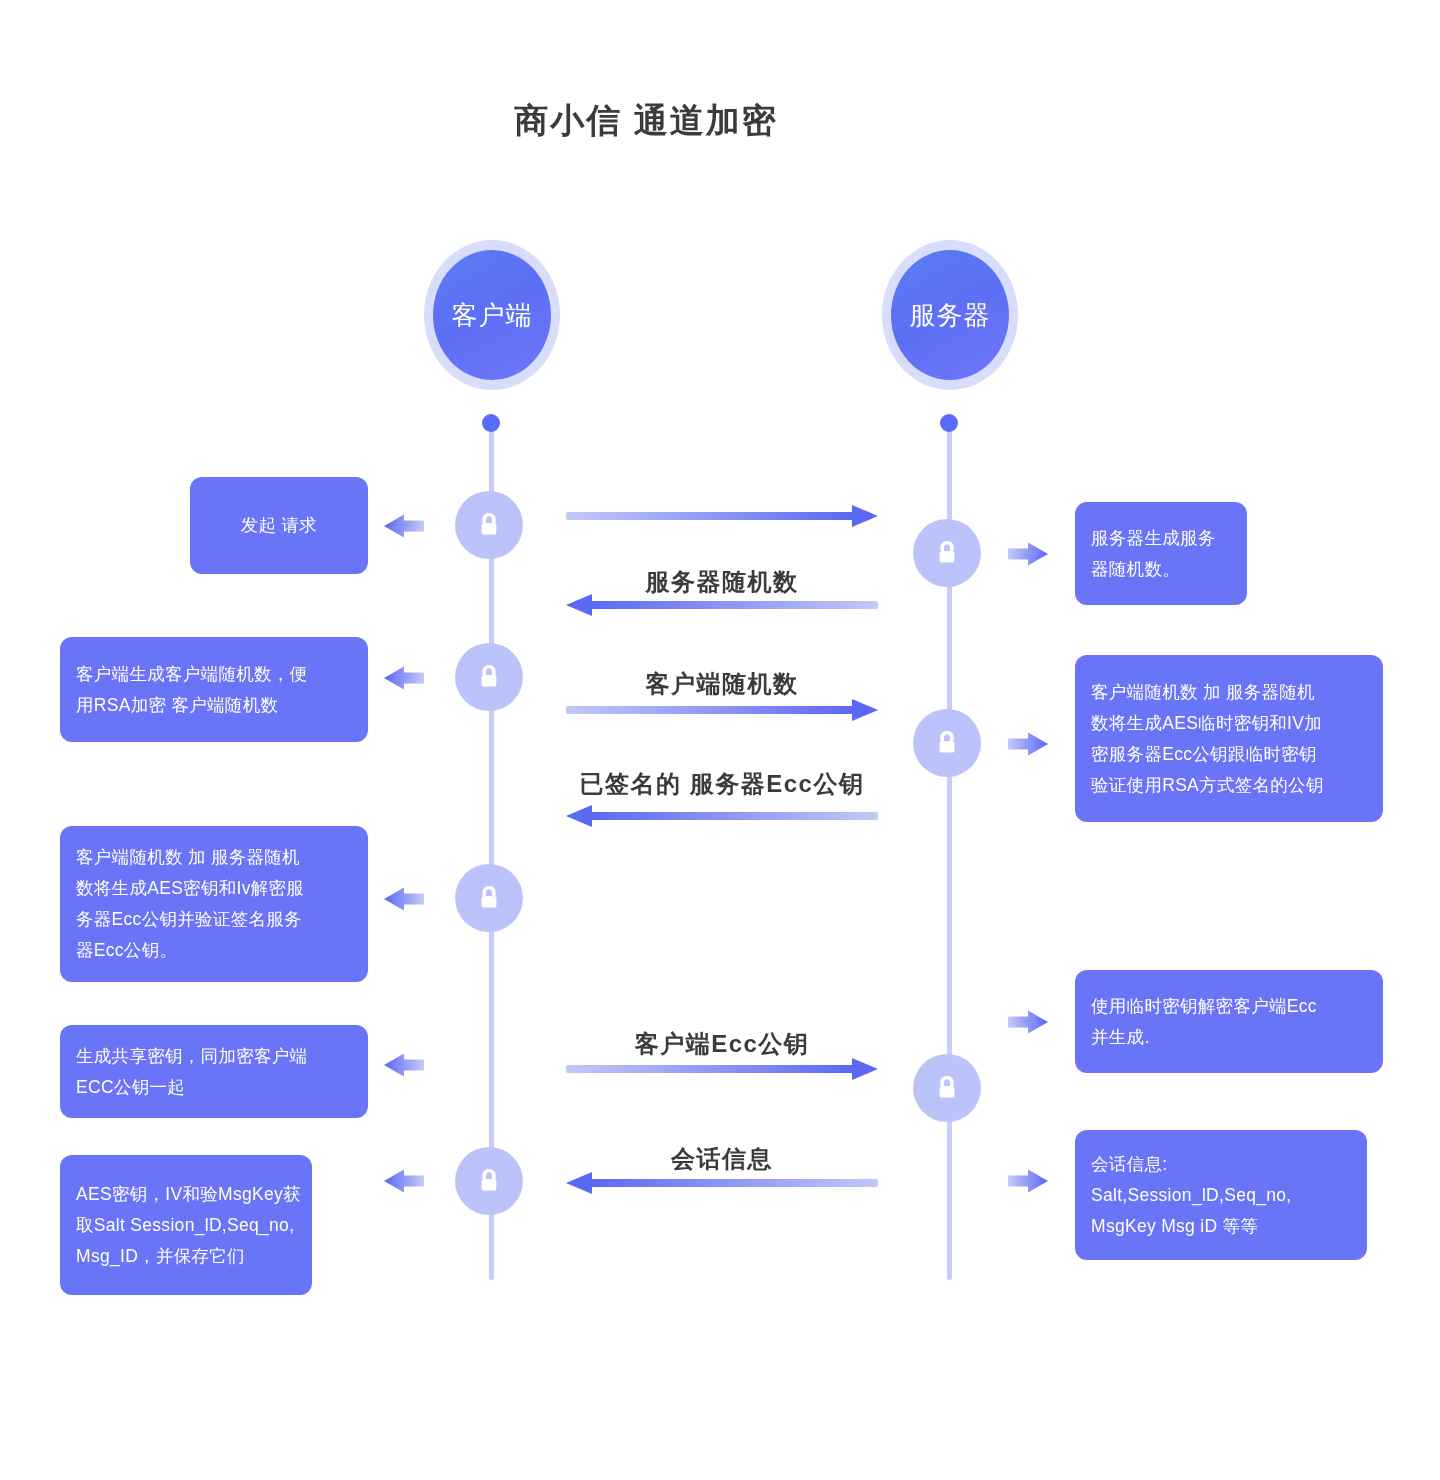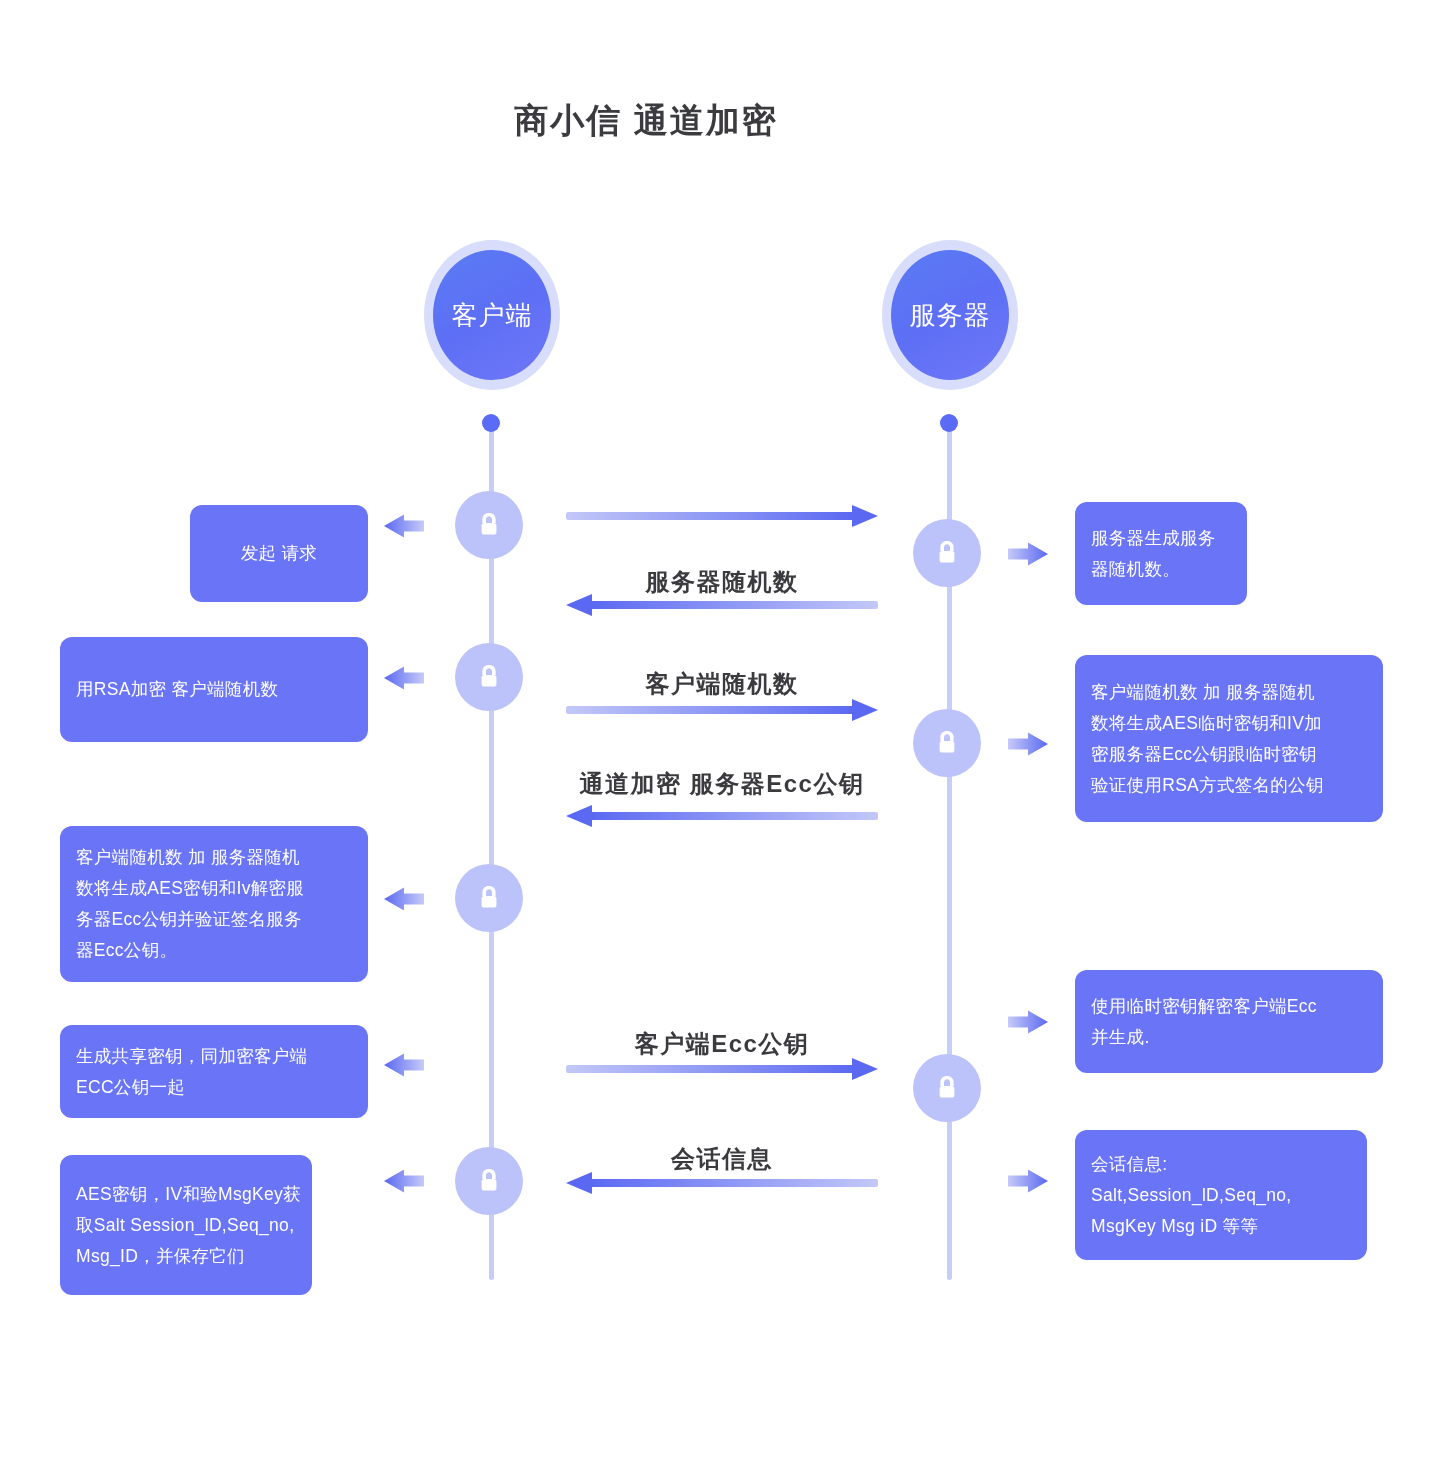--- a/index.html
+++ b/index.html
@@ -69,21 +69,21 @@
     background: #6a74f6;
     border-radius: 12px;
     color: #ffffff;
     font-size: 17.5px;
     line-height: 31px;
     padding: 12px 16px;
     letter-spacing: 0.3px;
     display: flex; flex-direction: column; justify-content: center;
   }
   .msgbox.left  { text-align: left; }
-  .msgbox.center-txt { align-items: center; justify-content: center; margin-top: 28px; }
+  .msgbox.center-txt { align-items: center; justify-content: center; }
   .msgbox .line { white-space: pre; }
 
   
   .arrow-long { position: absolute; height: 22px; }
   .arrow-long svg { display: block; }
 
   .arrow-label {
     position: absolute;
     font-size: 24px; font-weight: 700; color: #3b3b3f;
     letter-spacing: 1.5px; white-space: pre;
@@ -161,20 +161,21 @@
         <path d="M13 2c-4 0-6.6 2.7-6.6 6.4V12h3.6V8.5c0-1.9 1.2-3.2 3-3.2s3 1.3 3 3.2V12h3.6V8.4C19.6 4.7 17 2 13 2z" fill="#ffffff"></path>
         <rect x="5.6" y="12" width="14.8" height="11.6" rx="2.6" fill="#ffffff"></rect>
       </svg>
   </div>
 
   <div class="msgbox center-txt" style="left:190px; top:477px; width:178px; height:97px;">
     <div class="line">发起 请求</div>
   </div>
 
   <div class="msgbox left" style="left:60px; top:637px; width:308px; height:105px;">
+    <div class="line">客户端生成客户端随机数，便</div>
     <div class="line">用RSA加密 客户端随机数</div>
   </div>
 
   <div class="msgbox left" style="left:60px; top:826px; width:308px; height:156px;">
     <div class="line">客户端随机数 加 服务器随机</div>
     <div class="line">数将生成AES密钥和Iv解密服</div>
     <div class="line">务器Ecc公钥并验证签名服务</div>
     <div class="line">器Ecc公钥。</div>
   </div>
 
@@ -347,21 +348,21 @@
           <linearGradient id="ml3" x1="0" y1="0" x2="1" y2="0">
         <stop offset="0" stop-color="#c3c8f8"></stop>
             <stop offset="1" stop-color="#5a68f2"></stop>
           </linearGradient>
         </defs>
       <rect x="0" y="7" width="290" height="8" rx="2" fill="url(#ml3)"></rect>
       <path d="M312 11l-26-11v22z" fill="#5a68f2"></path>
     </svg>
   </div>
 
-  <div class="arrow-label" style="left:546px; top:768px; width:352px;">通道加密 服务器Ecc公钥</div>
+  <div class="arrow-label" style="left:546px; top:768px; width:352px;">已签名的 服务器Ecc公钥</div>
   <div class="arrow-long" style="left:566px; top:805px; width:312px;">
     <svg width="312" height="22" viewBox="0 0 312 22">
       <defs>
           <linearGradient id="ml4" x1="1" y1="0" x2="0" y2="0">
         <stop offset="0" stop-color="#c3c8f8"></stop>
             <stop offset="1" stop-color="#5a68f2"></stop>
           </linearGradient>
         </defs>
       <rect x="22" y="7" width="290" height="8" rx="2" fill="url(#ml4)"></rect>
       <path d="M0 11l26-11v22z" fill="#5a68f2"></path>

